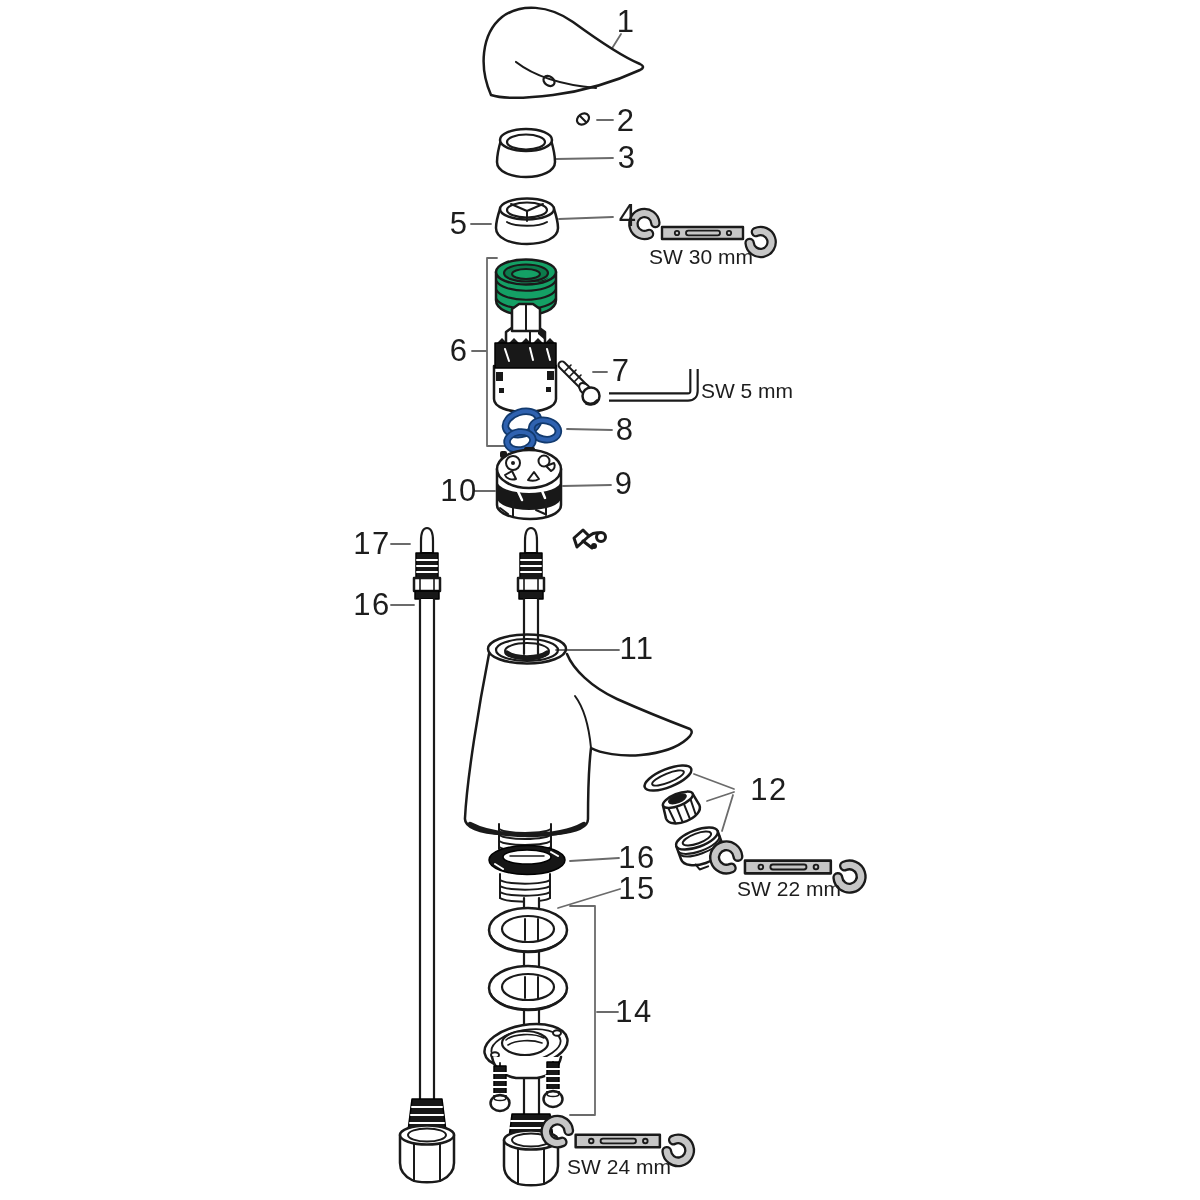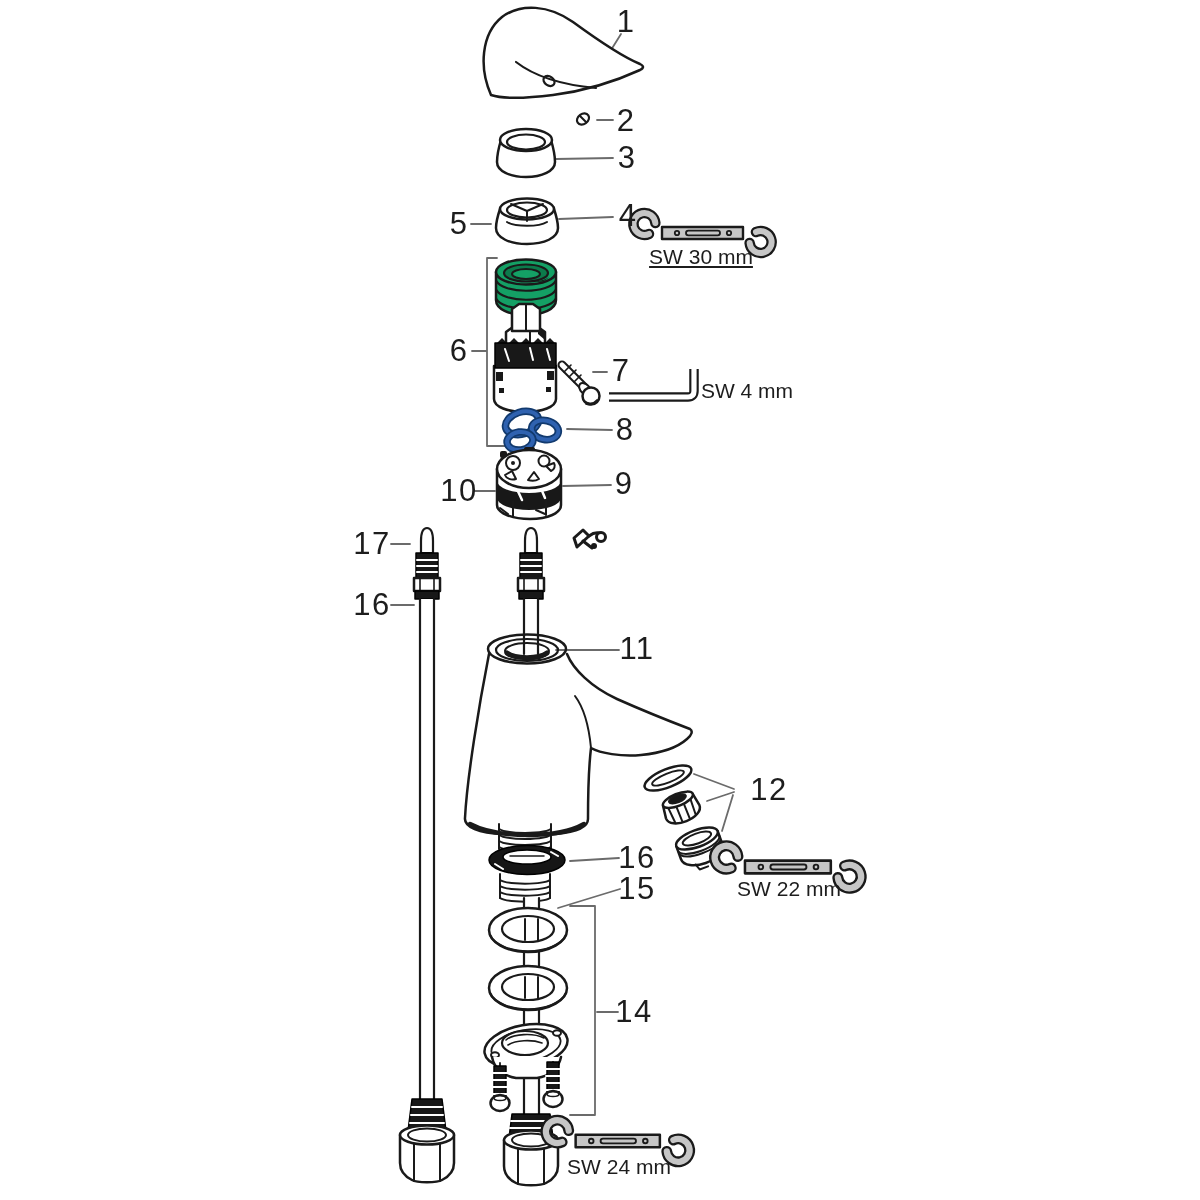--- a/index.html
+++ b/index.html
@@ -286,18 +286,18 @@
 <div class="callout" style="left:624px;top:484px;">9</div>
 <div class="callout" style="left:459px;top:491px;">10</div>
 <div class="callout" style="left:637px;top:649px;text-align:right;">11</div>
 <div class="callout" style="left:753px;top:790px;margin-left:16px;">12</div>
 <div class="callout" style="left:637px;top:858px;">16</div>
 <div class="callout" style="left:634px;top:1012px;">14</div>
 <div class="callout" style="left:637px;top:889px;">15</div>
 <div class="callout" style="left:372px;top:605px;">16</div>
 <div class="callout" style="left:372px;top:544px;">17</div>
 
-<div class="toollabel" style="left:701px;top:257px;text-decoration:underline;">SW 30 mm</div>
-<div class="toollabel" style="left:747px;top:391px;">SW 4 mm</div>
+<div class="toollabel" style="left:701px;top:257px;">SW 30 mm</div>
+<div class="toollabel" style="left:747px;top:391px;">SW 5 mm</div>
 <div class="toollabel" style="left:789px;top:889px;">SW 22 mm</div>
 <div class="toollabel" style="left:619px;top:1167px;">SW 24 mm</div>
 
 </div>
 
 </body></html>

